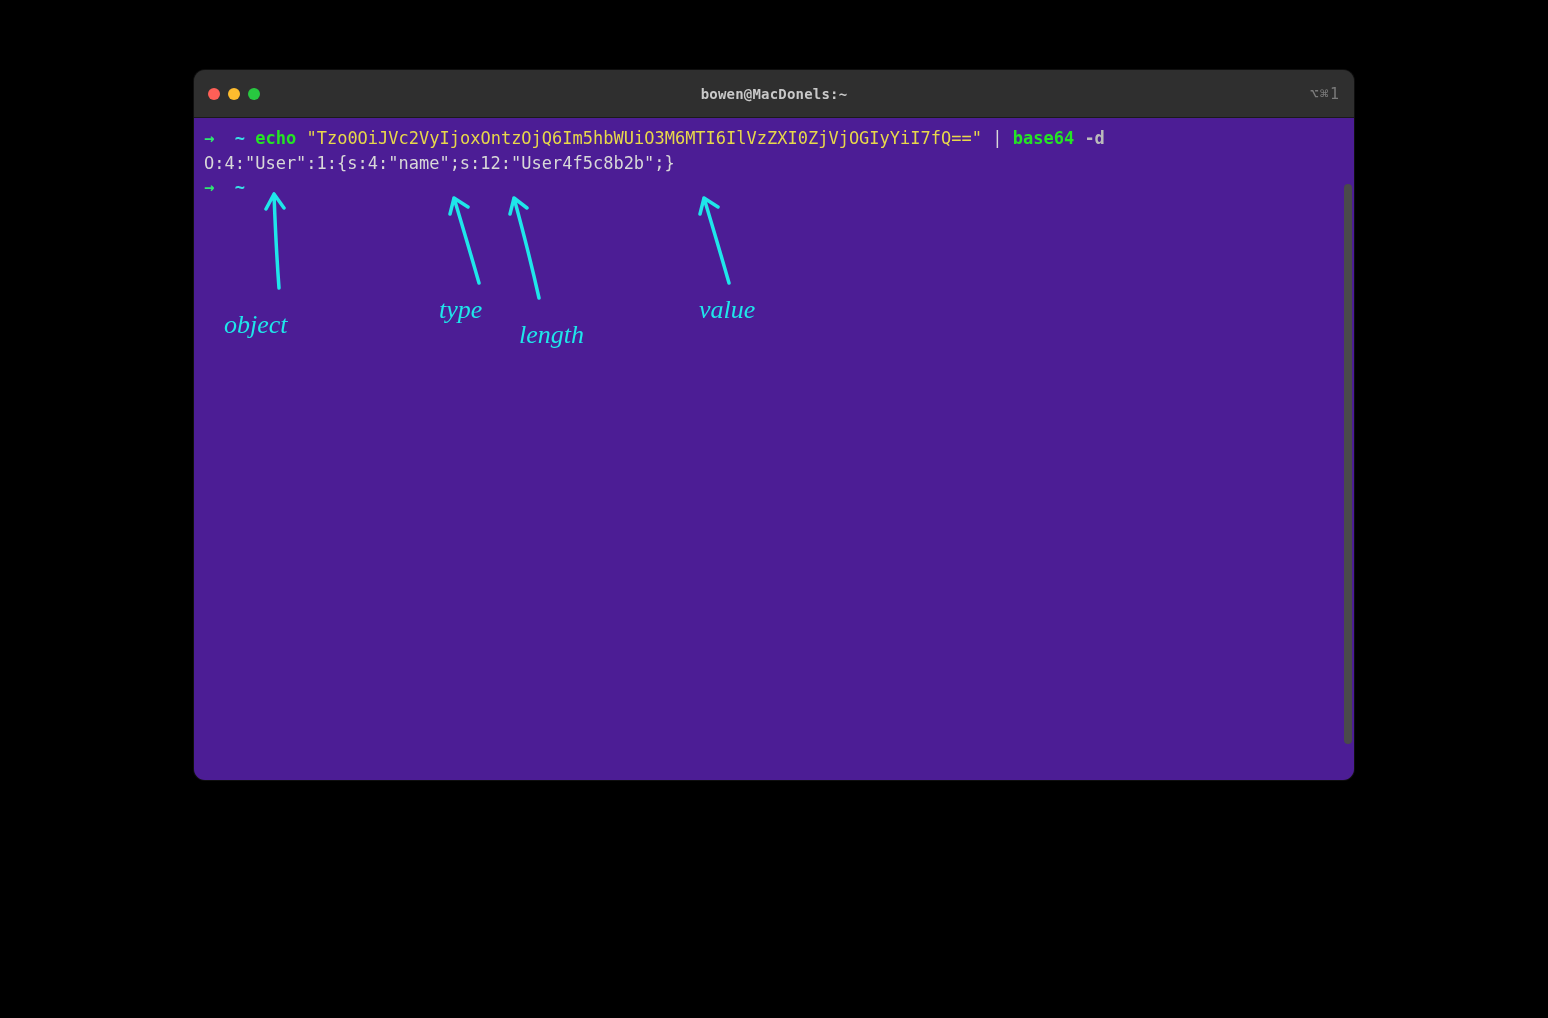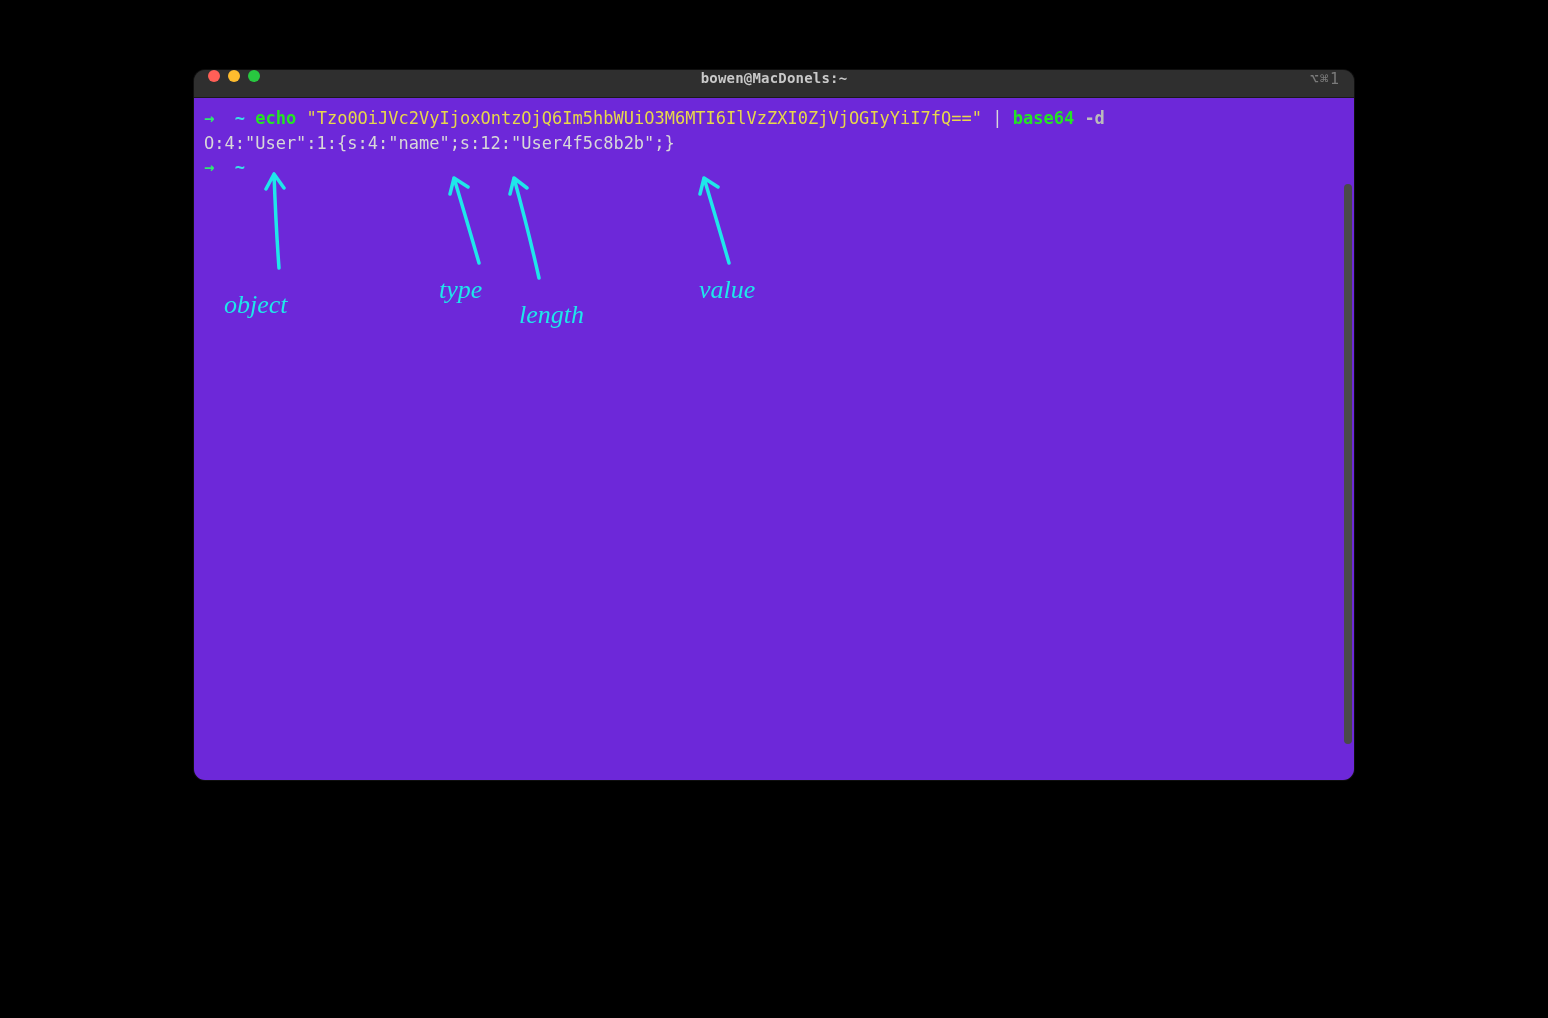--- a/index.html
+++ b/index.html
@@ -20,24 +20,24 @@
     box-shadow:
       0 0 0 1px rgba(255,255,255,0.06),
       0 20px 60px rgba(0,0,0,0.8),
       0 8px 24px rgba(0,0,0,0.6);
     overflow: hidden;
     position: relative;
     display: flex;
     flex-direction: column;
   }
   .titlebar {
-    height: 28px;
+    height: 48px;
     background: #2f2f2f;
     display: flex;
-    align-items: flex-start;
+    align-items: center;
     position: relative;
     flex-shrink: 0;
     border-bottom: 1px solid #1a1a1a;
   }
   .traffic-lights {
     display: flex;
     gap: 8px;
     padding-left: 14px;
   }
   .dot { width: 12px; height: 12px; border-radius: 50%; }
@@ -57,21 +57,21 @@
   .title-right {
     position: absolute;
     right: 14px;
     color: #7a7a7a;
     font-size: 15px;
     letter-spacing: 1px;
   }
   .terminal-body {
     position: relative;
     flex: 1;
-    background: #6d28d9;
+    background: #4c1d95;
     padding: 8px 10px;
     font-size: 17px;
     line-height: 1.45;
     color: #d8d8d8;
     overflow: hidden;
   }
   .line { white-space: pre; }
   .prompt-arrow { color: #2fe870; font-weight: bold; }
   .tilde        { color: #39e0e6; font-weight: bold; }
   .cmd          { color: #25e325; font-weight: bold; }

